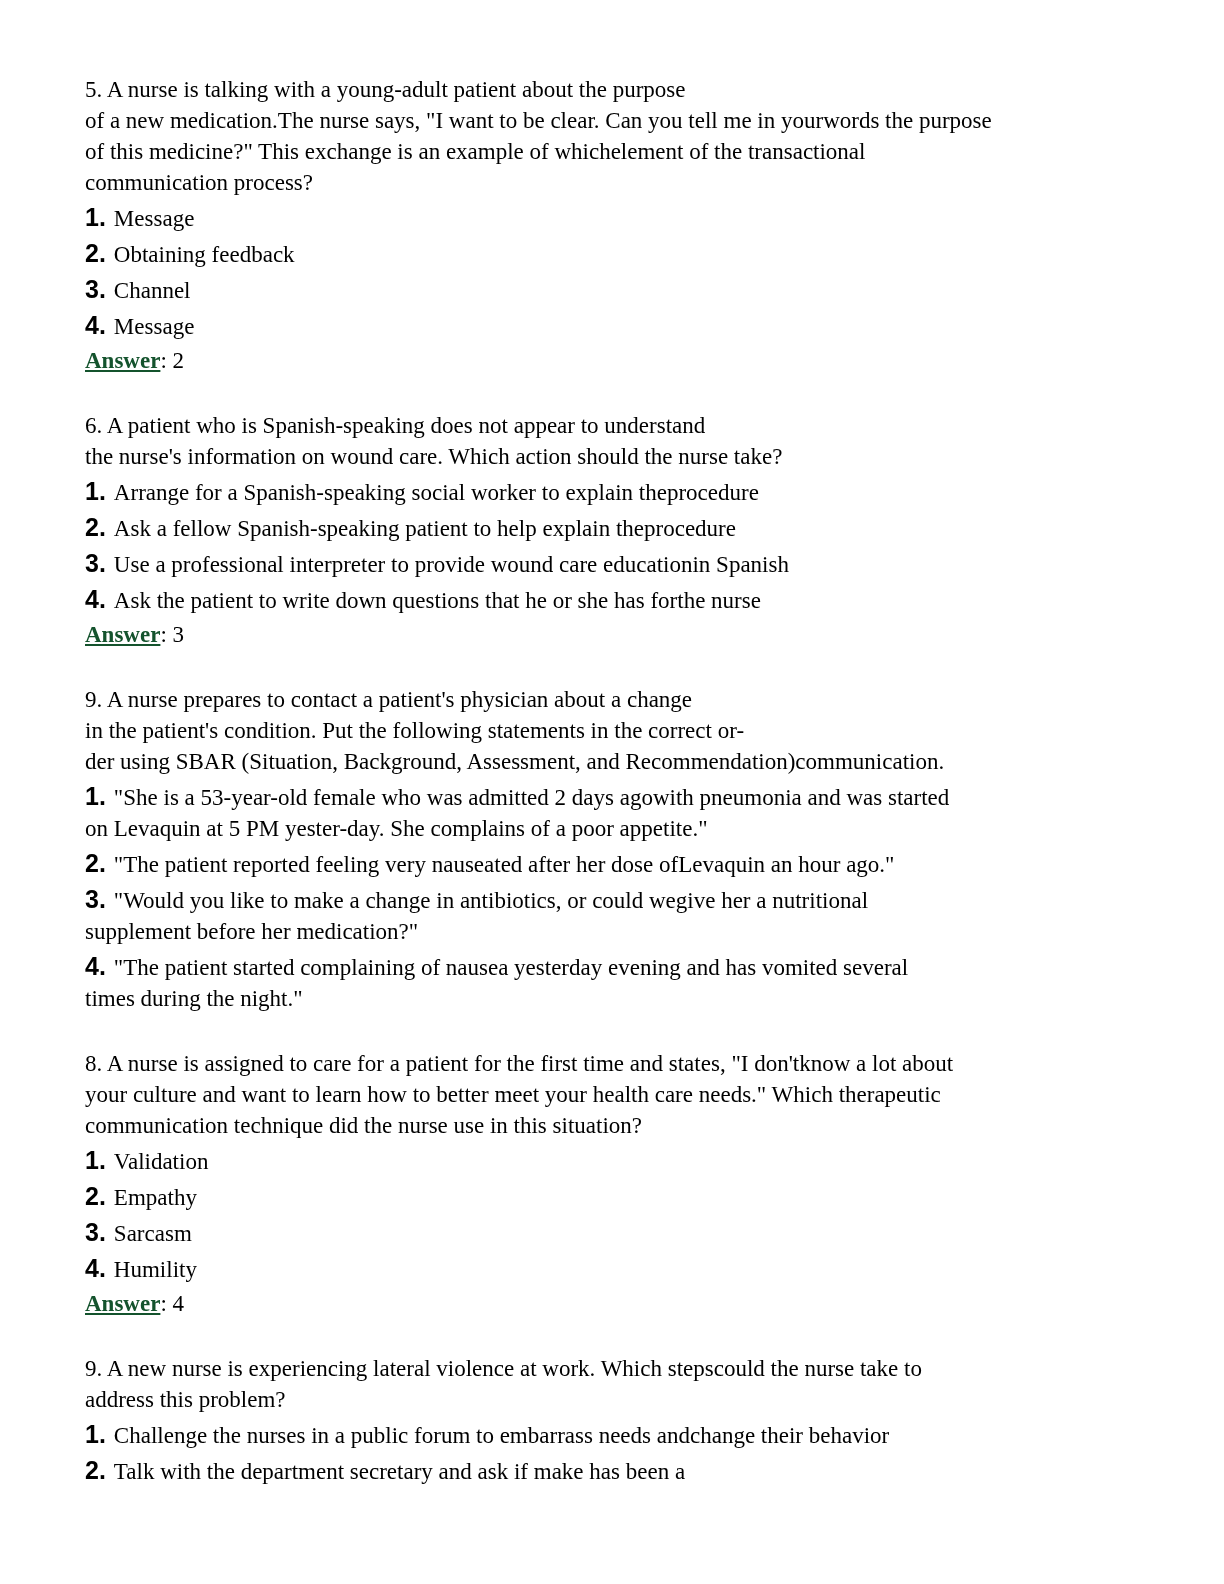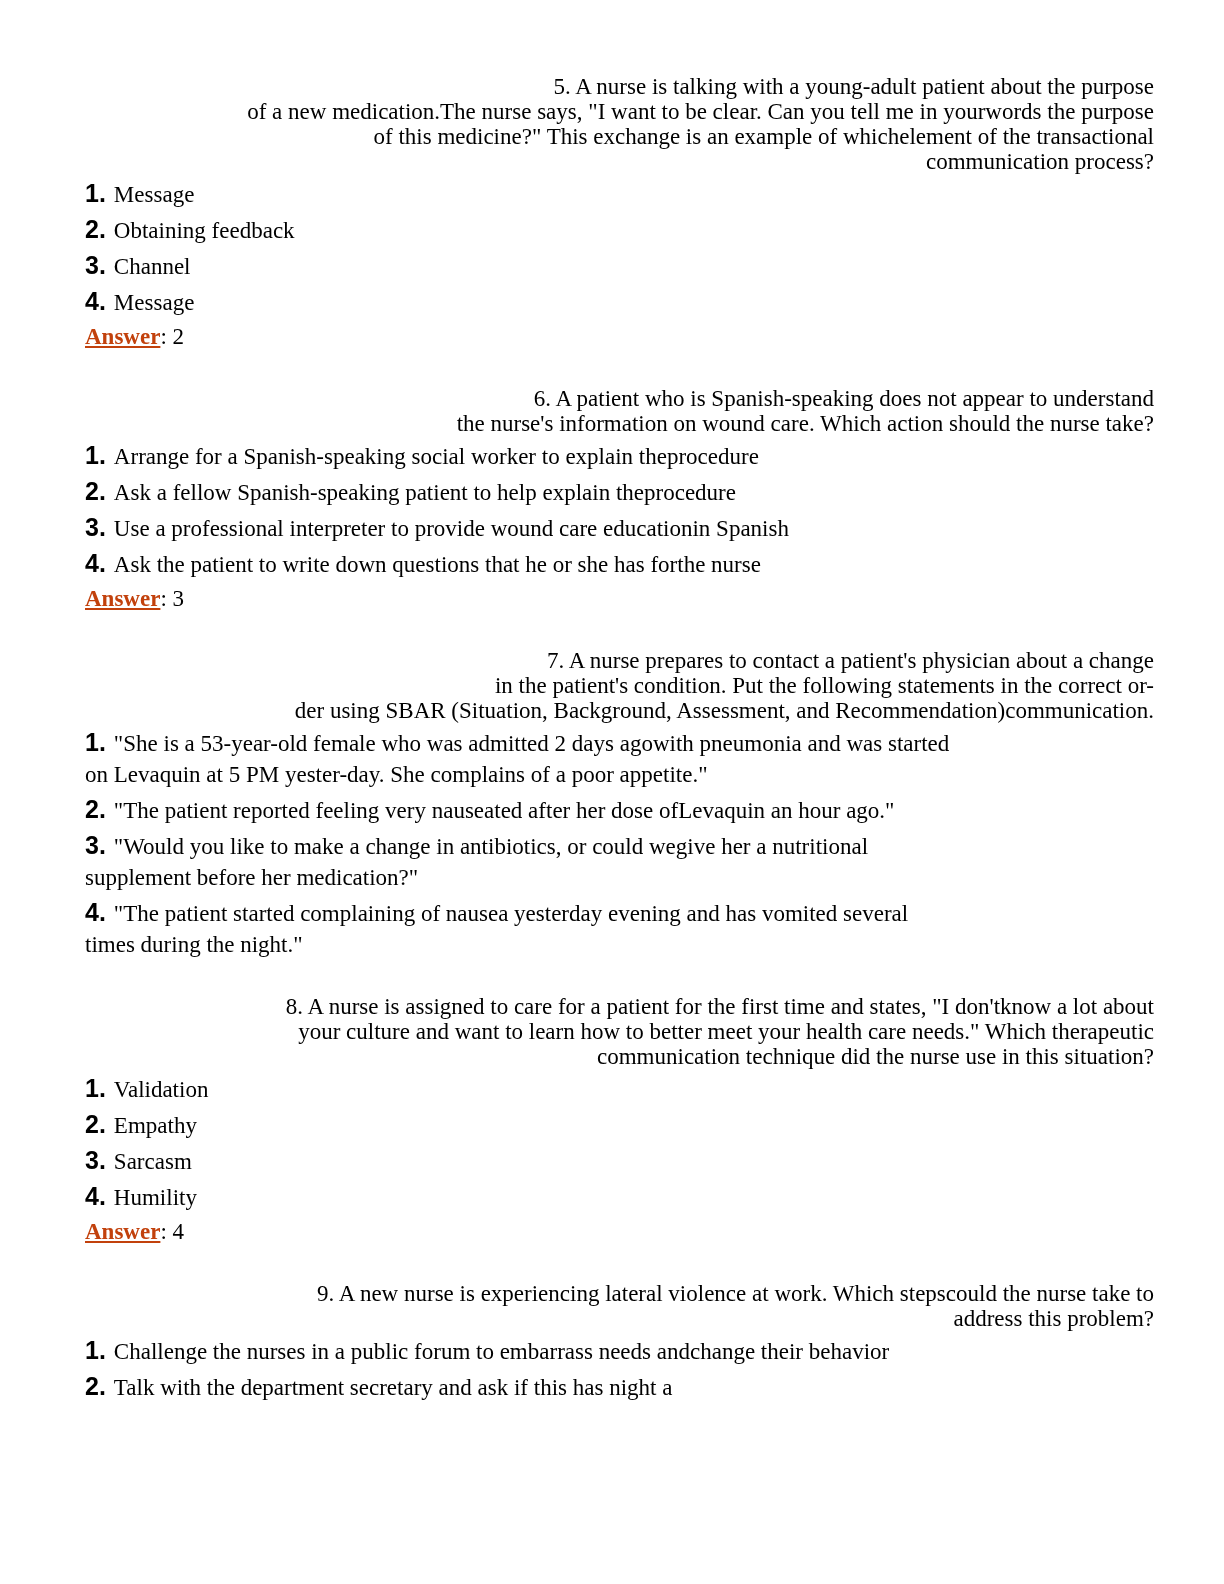--- a/index.html
+++ b/index.html
@@ -10,42 +10,41 @@
     font-family: "Liberation Serif", serif;
     font-size: 23px;
     color: #000000;
     padding: 74px 70px 40px 85px;
     overflow: hidden;
   }
   .question { }
   .question + .question { margin-top: 34px; }
   .stem {
     white-space: pre-wrap;
-    line-height: 25px;
-    text-align: right;
+    line-height: 31px;
   }
   .option {
     line-height: 31px;
     margin-top: 4px;
   }
   .opt-num {
     font-family: "Liberation Sans", sans-serif;
     font-weight: 700;
     font-size: 25px;
     margin-right: 8px;
   }
   .opt-text {
     white-space: pre-wrap;
   }
   .answer-line {
     line-height: 31px;
     margin-top: 3px;
   }
   .answer-label {
-    color: #c2410c;
+    color: #14532d;
     font-weight: 700;
     text-decoration: underline;
   }
   .answer-value {
     color: #000000;
   }
 </style>
 </head>
 <body>
 
@@ -65,21 +64,21 @@
   <div class="stem">6. A patient who is Spanish-speaking does not appear to understand
 the nurse's information on wound care. Which action should the nurse take?</div>
   <div class="option"><span class="opt-num">1.</span><span class="opt-text">Arrange for a Spanish-speaking social worker to explain theprocedure</span></div>
   <div class="option"><span class="opt-num">2.</span><span class="opt-text">Ask a fellow Spanish-speaking patient to help explain theprocedure</span></div>
   <div class="option"><span class="opt-num">3.</span><span class="opt-text">Use a professional interpreter to provide wound care educationin Spanish</span></div>
   <div class="option"><span class="opt-num">4.</span><span class="opt-text">Ask the patient to write down questions that he or she has forthe nurse</span></div>
   <div class="answer-line"><span class="answer-label">Answer</span><span class="answer-value">: 3</span></div>
 </div>
 
 <div class="question">
-  <div class="stem">7. A nurse prepares to contact a patient's physician about a change
+  <div class="stem">9. A nurse prepares to contact a patient's physician about a change
 in the patient's condition. Put the following statements in the correct or-
 der using SBAR (Situation, Background, Assessment, and Recommendation)communication.</div>
   <div class="option"><span class="opt-num">1.</span><span class="opt-text">"She is a 53-year-old female who was admitted 2 days agowith pneumonia and was started
 on Levaquin at 5 PM yester-day. She complains of a poor appetite."</span></div>
   <div class="option"><span class="opt-num">2.</span><span class="opt-text">"The patient reported feeling very nauseated after her dose ofLevaquin an hour ago."</span></div>
   <div class="option"><span class="opt-num">3.</span><span class="opt-text">"Would you like to make a change in antibiotics, or could wegive her a nutritional
 supplement before her medication?"</span></div>
   <div class="option"><span class="opt-num">4.</span><span class="opt-text">"The patient started complaining of nausea yesterday evening and has vomited several
 times during the night."</span></div>
 </div>
@@ -92,14 +91,14 @@
   <div class="option"><span class="opt-num">2.</span><span class="opt-text">Empathy</span></div>
   <div class="option"><span class="opt-num">3.</span><span class="opt-text">Sarcasm</span></div>
   <div class="option"><span class="opt-num">4.</span><span class="opt-text">Humility</span></div>
   <div class="answer-line"><span class="answer-label">Answer</span><span class="answer-value">: 4</span></div>
 </div>
 
 <div class="question">
   <div class="stem">9. A new nurse is experiencing lateral violence at work. Which stepscould the nurse take to
 address this problem?</div>
   <div class="option"><span class="opt-num">1.</span><span class="opt-text">Challenge the nurses in a public forum to embarrass needs andchange their behavior</span></div>
-  <div class="option"><span class="opt-num">2.</span><span class="opt-text">Talk with the department secretary and ask if this has night a</span></div>
+  <div class="option"><span class="opt-num">2.</span><span class="opt-text">Talk with the department secretary and ask if make has been a</span></div>
 </div>
 
 </body></html>

